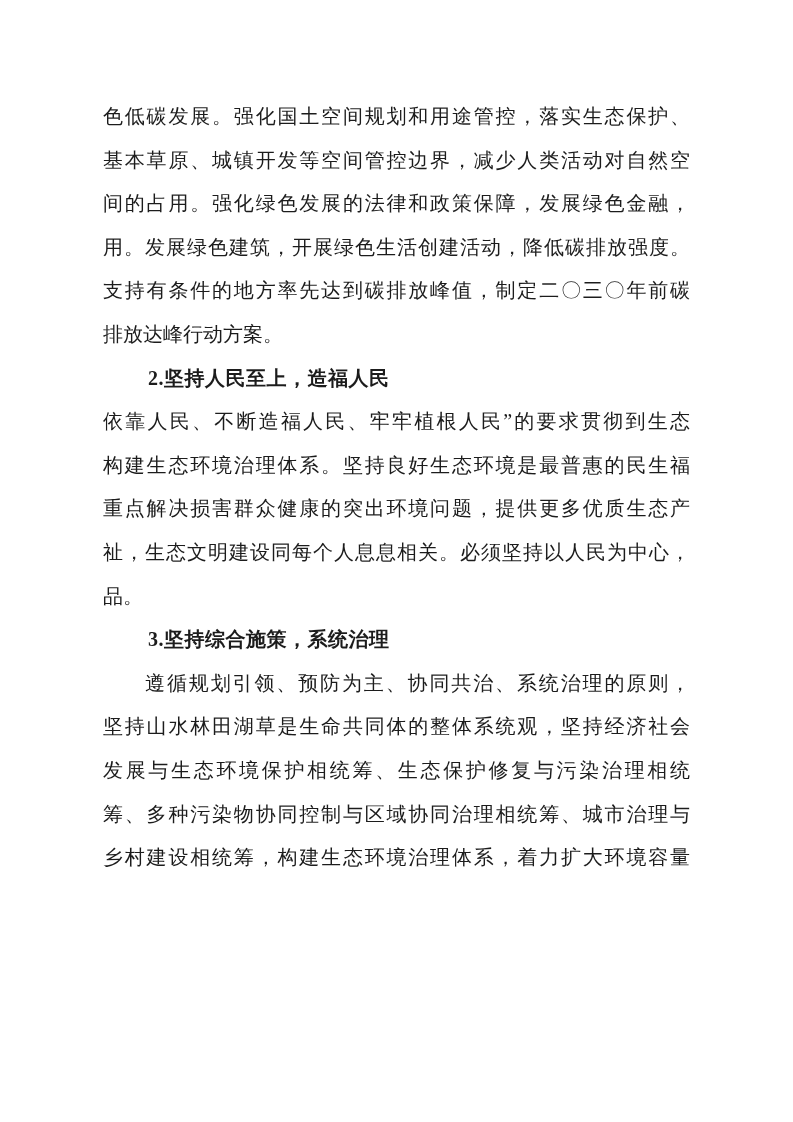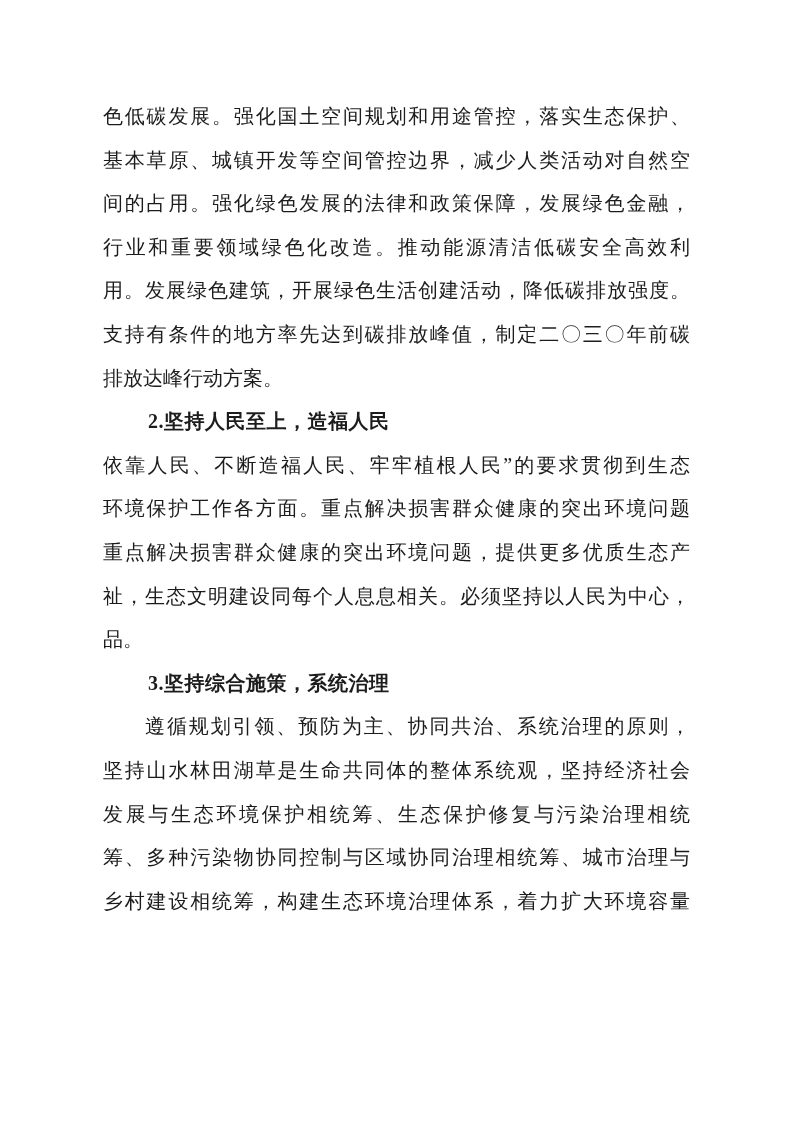--- a/index.html
+++ b/index.html
@@ -62,29 +62,28 @@
 </style>
 </head>
 <body>
 
 <div class="page">
   <div class="content">
 
     <div class="line just">色低碳发展。强化国土空间规划和用途管控，落实生态保护、</div>
     <div class="line just">基本草原、城镇开发等空间管控边界，减少人类活动对自然空</div>
     <div class="line just">间的占用。强化绿色发展的法律和政策保障，发展绿色金融，</div>
-    <div class="line just">行业和重要领域绿色化改造。推动能源清洁低碳安全高效利</div>
     <div class="line just">用。发展绿色建筑，开展绿色生活创建活动，降低碳排放强度。</div>
     <div class="line just">支持有条件的地方率先达到碳排放峰值，制定二〇三〇年前碳</div>
     <div class="line left">排放达峰行动方案。</div>
 
     <div class="line heading">2.坚持人民至上，造福人民</div>
 
     <div class="line just">依靠人民、不断造福人民、牢牢植根人民”的要求贯彻到生态</div>
-    <div class="line just">环境保护工作各方面。重点解决损害群众健康的突出环境问题</div>
+    <div class="line just">构建生态环境治理体系。坚持良好生态环境是最普惠的民生福</div>
     <div class="line just">重点解决损害群众健康的突出环境问题，提供更多优质生态产</div>
     <div class="line just">祉，生态文明建设同每个人息息相关。必须坚持以人民为中心，</div>
     <div class="line left">品。</div>
 
     <div class="line heading">3.坚持综合施策，系统治理</div>
 
     <div class="line just indent">遵循规划引领、预防为主、协同共治、系统治理的原则，</div>
     <div class="line just">坚持山水林田湖草是生命共同体的整体系统观，坚持经济社会</div>
     <div class="line just">发展与生态环境保护相统筹、生态保护修复与污染治理相统</div>
     <div class="line just">筹、多种污染物协同控制与区域协同治理相统筹、城市治理与</div>

